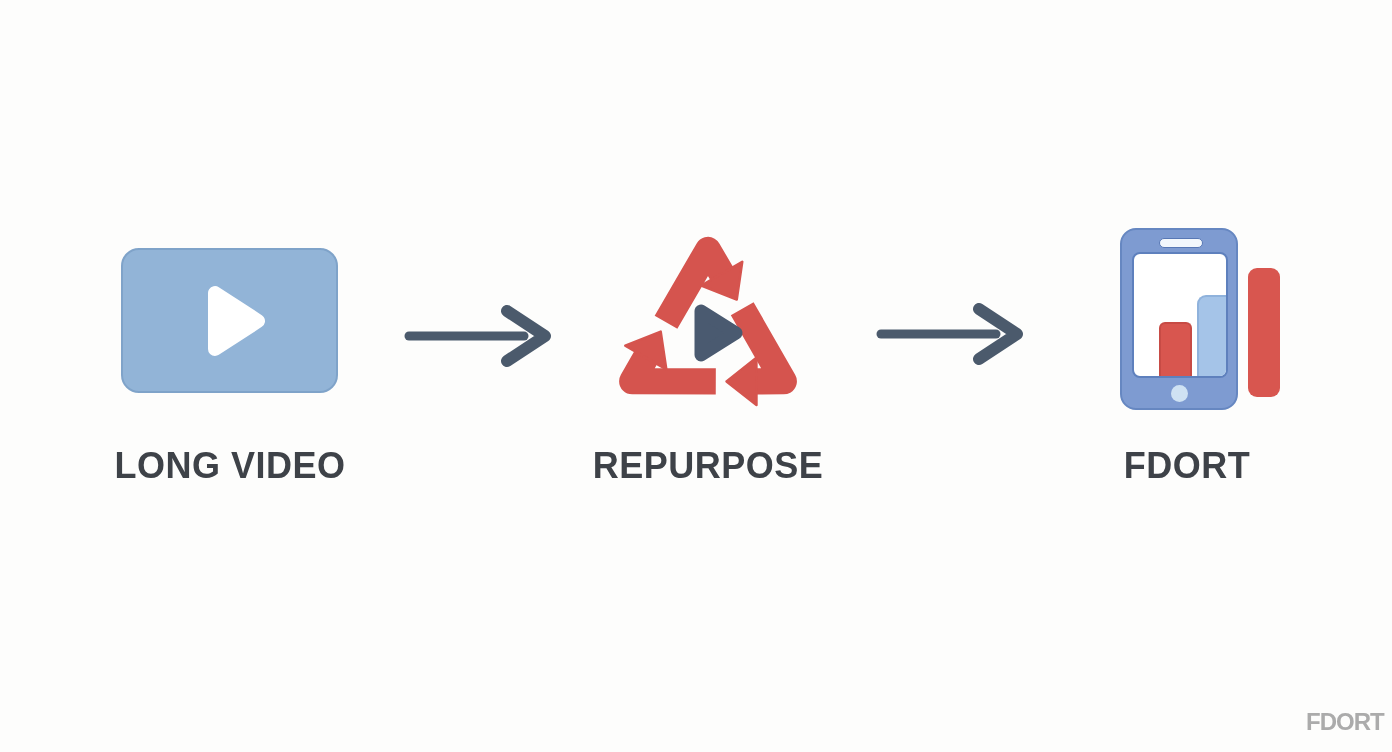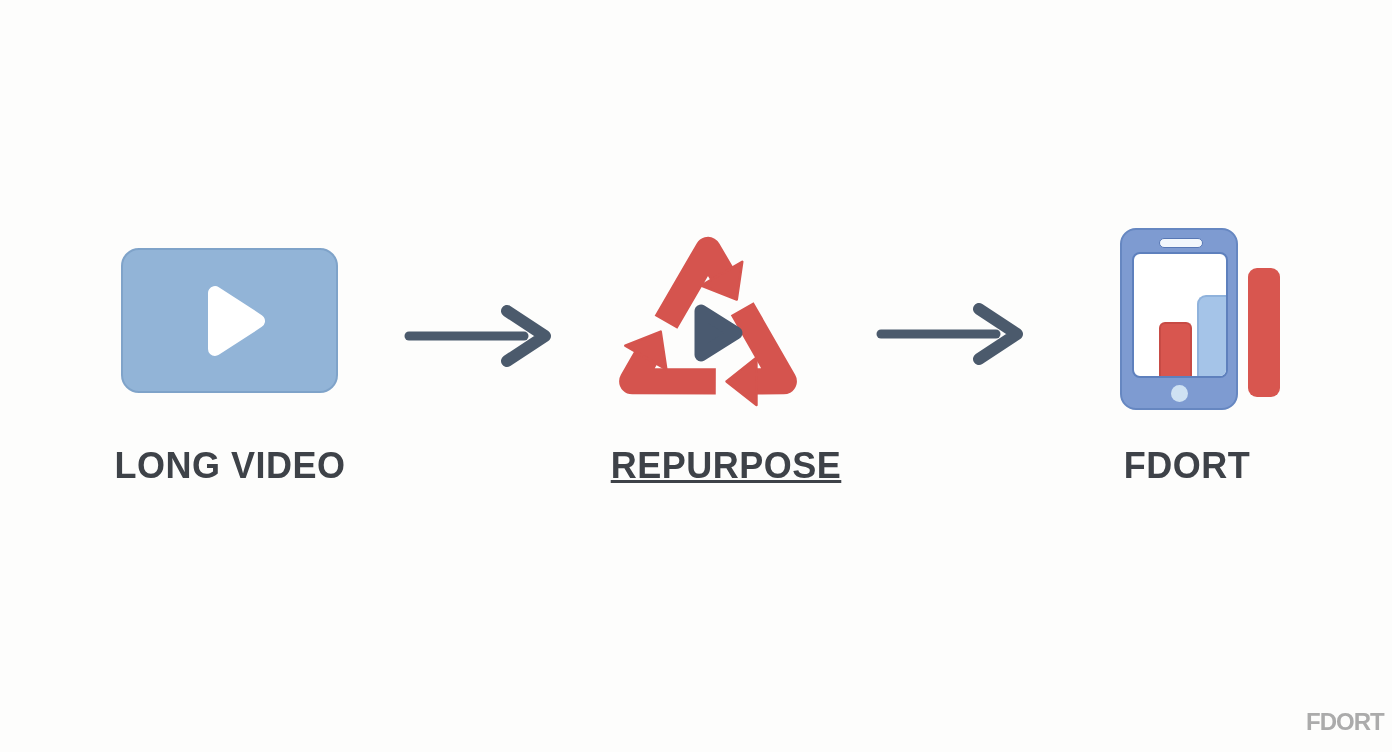--- a/index.html
+++ b/index.html
@@ -134,21 +134,21 @@
       </g>
       <g transform="rotate(240 100 106)">
         <path d="M 66.4,93.8 L 100,36 L 111,54.9" fill="none" stroke-width="21" stroke-linejoin="round"></path>
         <polygon points="94.6,64.4 127.4,45.4 123.0,75.6" stroke-width="2" stroke-linejoin="round"></polygon>
       </g>
     </g>
   </svg>
   <svg class="abs recycle-play" width="54" height="64" viewBox="0 0 54 64">
     <polygon points="10,10 10,54 45,32" fill="#4A5A70" stroke="#4A5A70" stroke-width="13" stroke-linejoin="round"></polygon>
   </svg>
-  <div class="node-label" style="left:576px;text-decoration:underline;">REPURPOSE</div>
+  <div class="node-label" style="left:558px;">REPURPOSE</div>
 
   <svg class="abs arrow-2" width="150" height="74" viewBox="0 0 150 74">
     <line x1="5" y1="37" x2="120" y2="37" stroke="#4B5A6C" stroke-width="9" stroke-linecap="round"></line>
     <polyline points="103,12 141,37 103,62" fill="none" stroke="#4B5A6C" stroke-width="12" stroke-linecap="round" stroke-linejoin="round"></polyline>
   </svg>
 
   <div class="abs phone-body">
     <div class="phone-speaker"></div>
     <div class="phone-screen">
       <div class="screen-bar-red"></div>

